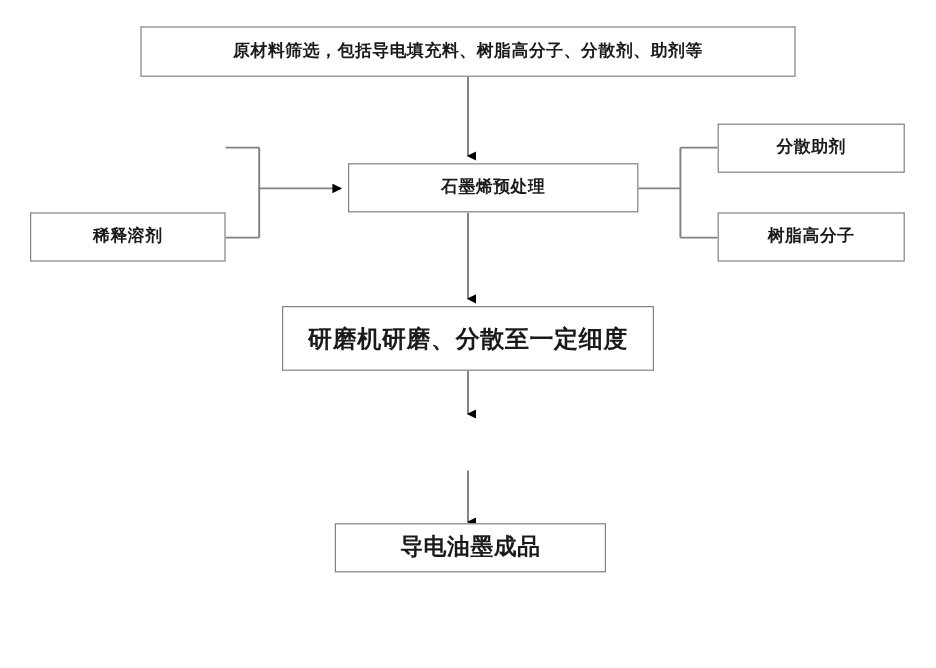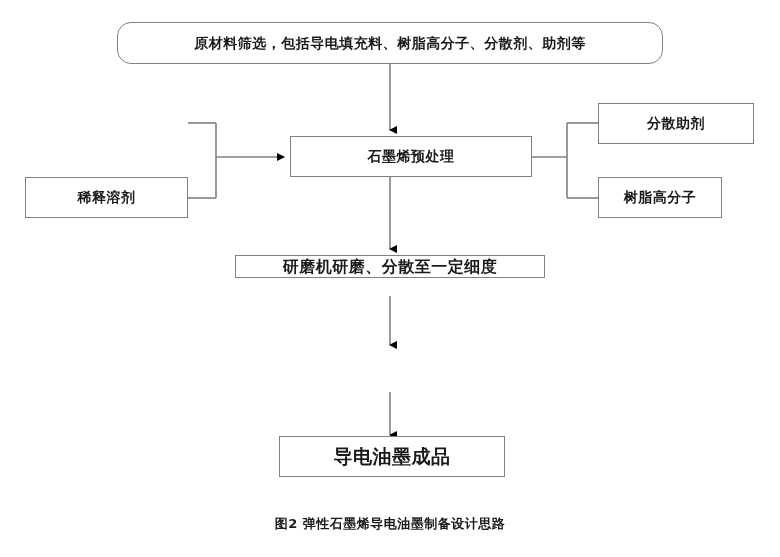--- a/index.html
+++ b/index.html
@@ -32,27 +32,27 @@
     text-align: center;
     color: #1a1a1a;
     font-weight: bold;
     letter-spacing: 0.5px;
     line-height: 1.2;
   }
   .node-label {
     display: block;
     white-space: nowrap;
   }
-  #box-raw-materials      { left: 117px; top: 22px;  width: 546px; height: 42px;  font-size: 14px; border-radius: 14px; }
+  #box-raw-materials      { left: 117px; top: 22px;  width: 546px; height: 42px;  font-size: 14px; }
   #box-conductive-aid     { left: 25px;  top: 103px; width: 163px; height: 41px;  font-size: 14px; }
   #box-diluent-solvent    { left: 25px;  top: 177px; width: 163px; height: 41px;  font-size: 14px; }
   #box-dispersing-aid     { left: 598px; top: 103px; width: 156px; height: 41px;  font-size: 14px; }
-  #box-resin-polymer      { left: 598px; top: 177px; width: 124px; height: 41px;  font-size: 14px; }
+  #box-resin-polymer      { left: 598px; top: 177px; width: 156px; height: 41px;  font-size: 14px; }
   #box-graphene-pretreat  { left: 290px; top: 136px; width: 242px; height: 41px;  font-size: 14px; }
-  #box-grinding           { left: 235px; top: 255px; width: 310px; height: 23px;  font-size: 16px; }
+  #box-grinding           { left: 235px; top: 255px; width: 310px; height: 54px;  font-size: 20px; }
   #box-printability       { left: 235px; top: 351px; width: 310px; height: 41px;  font-size: 14px; }
   #box-final-product      { left: 279px; top: 436px; width: 226px; height: 41px;  font-size: 19px; }
 
   #connector-layer {
     position: absolute;
     left: 0;
     top: 0;
     width: 780px;
     height: 557px;
     pointer-events: none;
@@ -141,15 +141,14 @@
 
   <div class="node-box" id="box-grinding">
     <span class="node-label">研磨机研磨、分散至一定细度</span>
   </div>
 
 
   <div class="node-box" id="box-final-product">
     <span class="node-label">导电油墨成品</span>
   </div>
 
-  <div id="figure-caption">图2 弹性石墨烯导电油墨制备设计思路</div>
 
 </div>
 
 </body></html>

